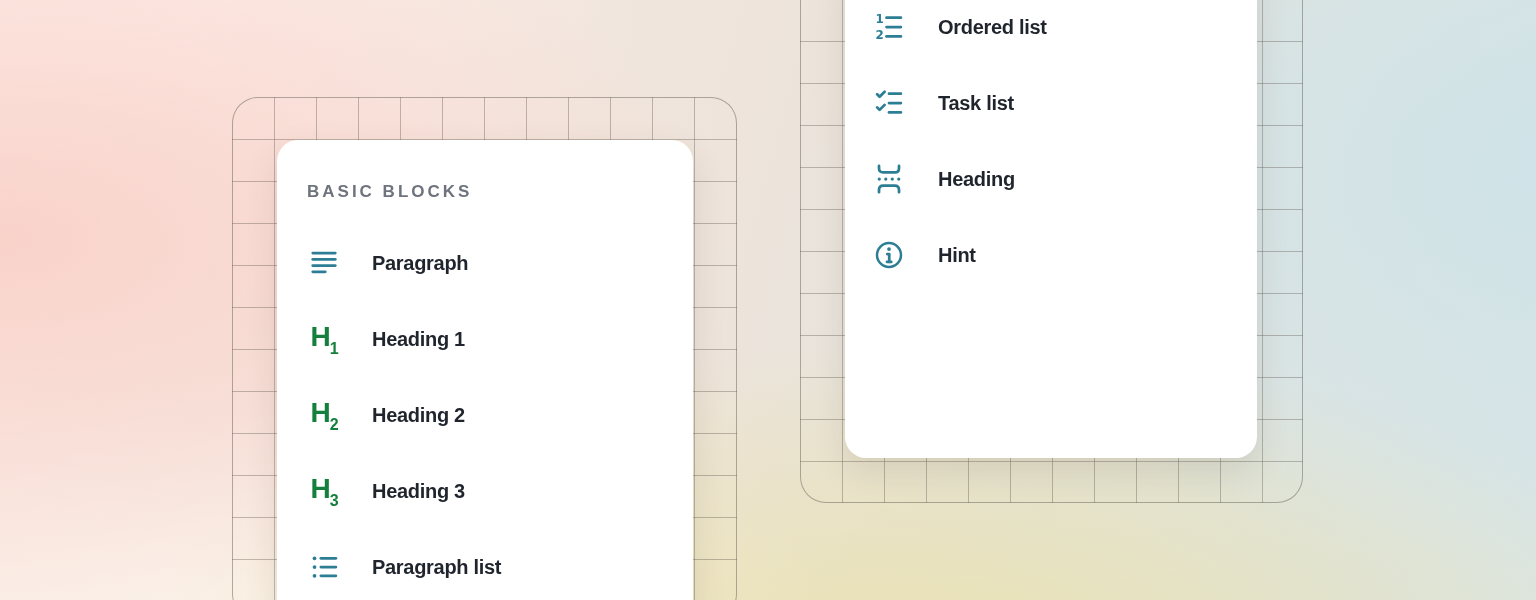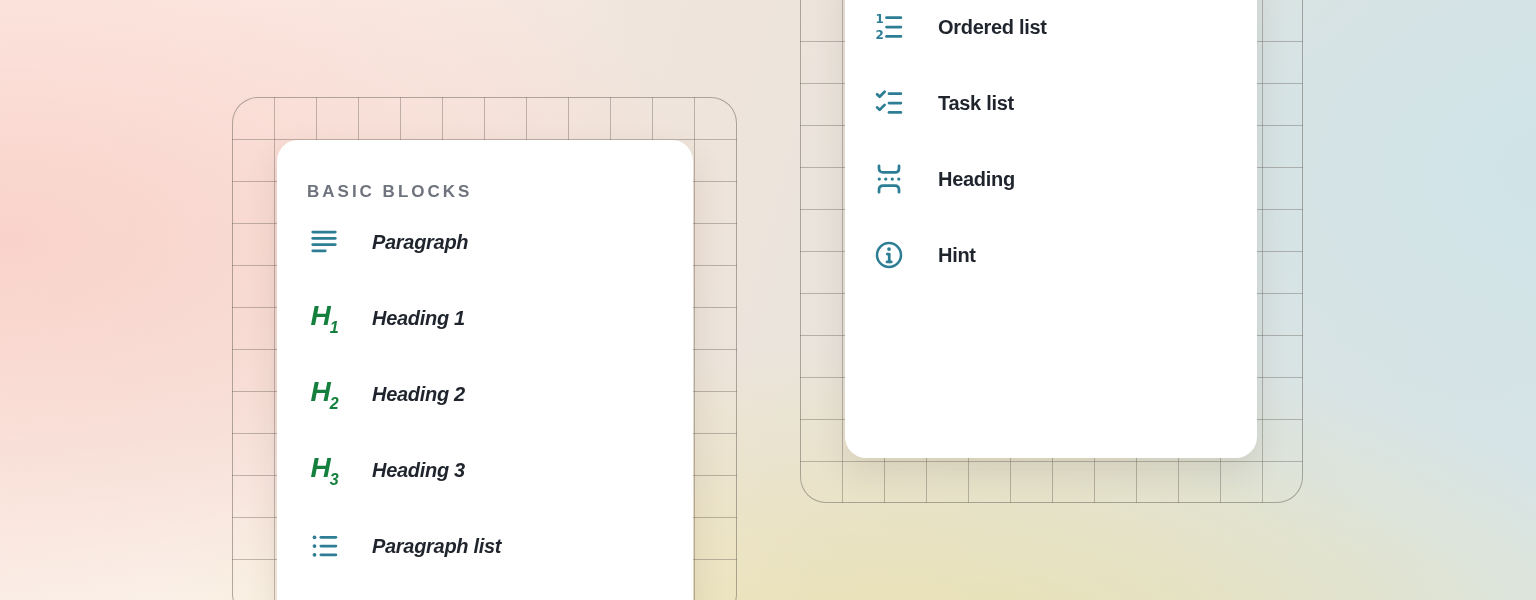--- a/index.html
+++ b/index.html
@@ -29,24 +29,24 @@
   .card {
     position:absolute;
     background:#ffffff;
     border-radius:21px;
     box-shadow:0 14px 34px rgba(80,55,45,.12);
   }
   #card-left  { left:277px; top:140px; width:416px; height:482px; padding:40px 0 0 30px; }
   #card-right { left:845px; top:-42px; width:412px; height:500px; padding:31px 0 0 27px; }
   .section-label {
     font-size:17px; font-weight:700; letter-spacing:3px;
-    color:#6e737d; height:24px; line-height:24px; 
+    color:#6e737d; height:24px; line-height:24px; margin-bottom:21px;
   }
   .row { height:76px; display:flex; align-items:center; }
-  #card-left  .row { gap:31px;font-style:italic; }
+  #card-left  .row { gap:31px; }
   #card-right .row { gap:32px; }
   .icon-box { width:34px; height:34px; display:flex; align-items:center; justify-content:center; flex:0 0 auto; }
   .row-label { font-size:20px; font-weight:700; letter-spacing:-.3px; color:#1f242d; white-space:nowrap; }
   .hglyph { font-size:28px; font-weight:600; color:#15803d; line-height:1; letter-spacing:-1px; }
   .hglyph sub { font-size:16px; font-weight:700; position:relative; top:2px; left:0; }
   .icon-box svg { display:block; }
 </style>
 </head>
 <body>
 

